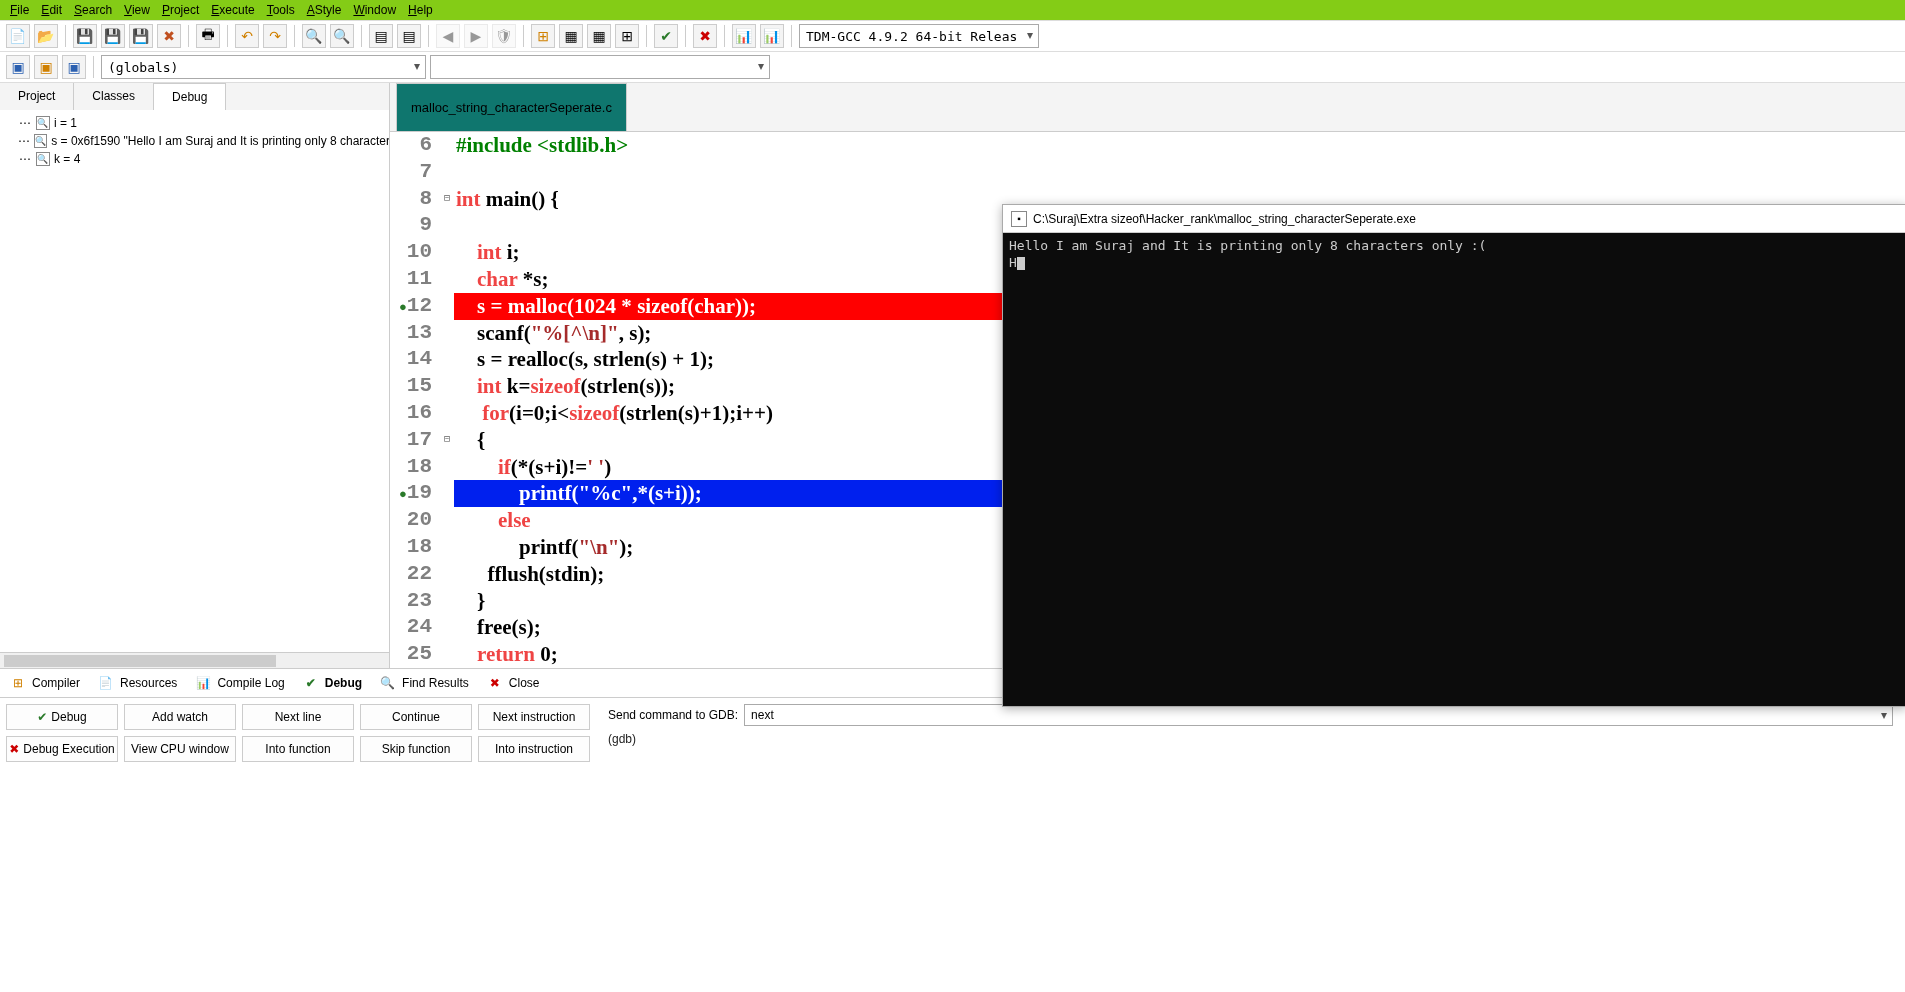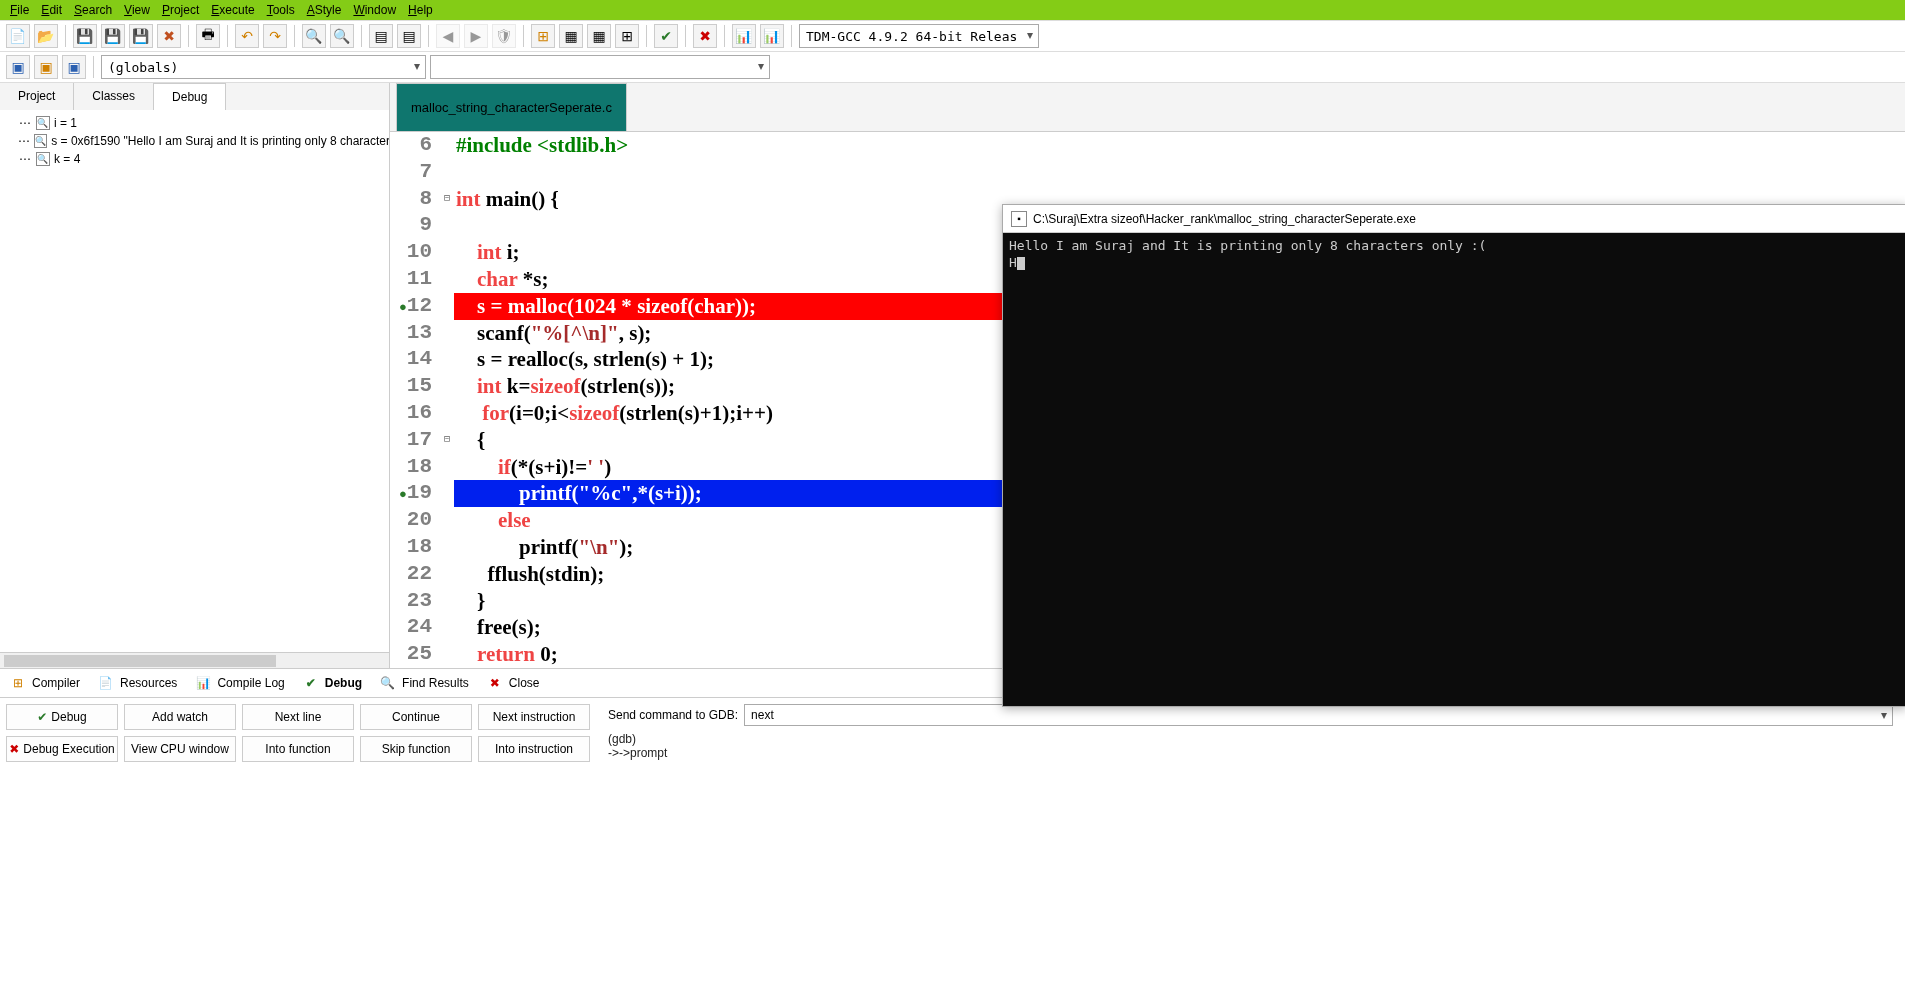--- a/index.html
+++ b/index.html
@@ -309,21 +309,20 @@
         <span>Into instruction</span>
       </div>
     </div>
   <div class="gdb-area">
     <div class="gdb-row">
       <span>Send command to GDB:</span>
       <div class="sel-wrap" style="flex:1"><input class="gdb-input" style="width: 100%;" value="next"></div>
     </div>
     <div class="gdb-out" id="gdb-out">
         <div>(gdb)</div>
-        <div>-&gt;-&gt;prompt</div>
       </div>
   </div>
 </div>
 
 <div class="console-win">
   <div class="console-title">
     <span class="cic">▪</span>
     <span>C:\Suraj\Extra sizeof\Hacker_rank\malloc_string_characterSeperate.exe</span>
   </div>
   <div class="console-body" id="console-body">

